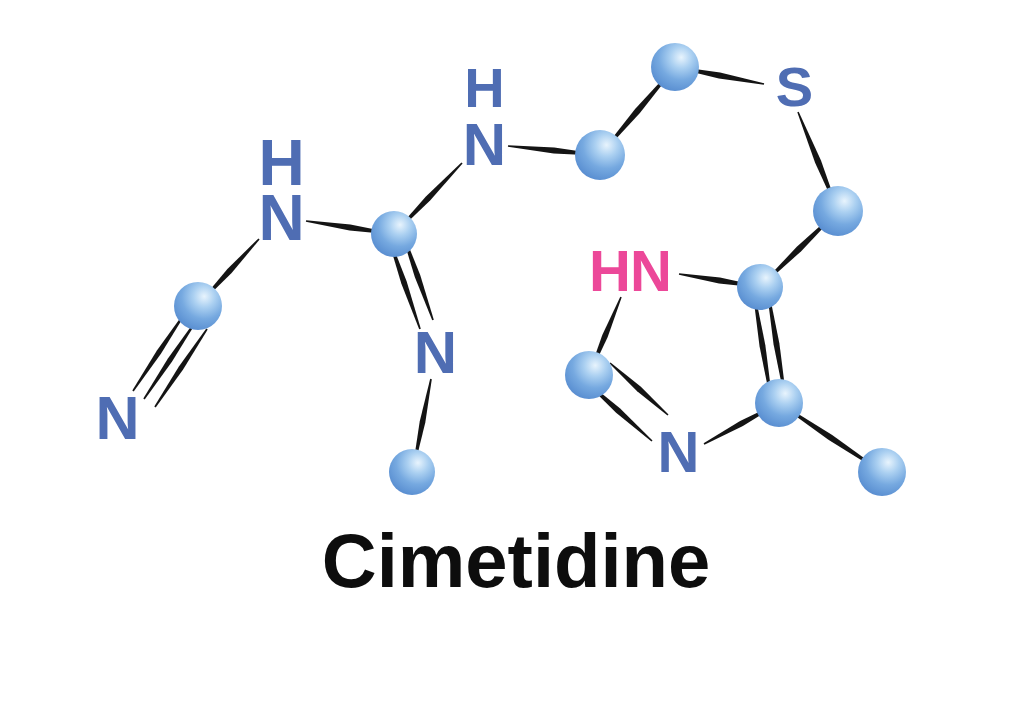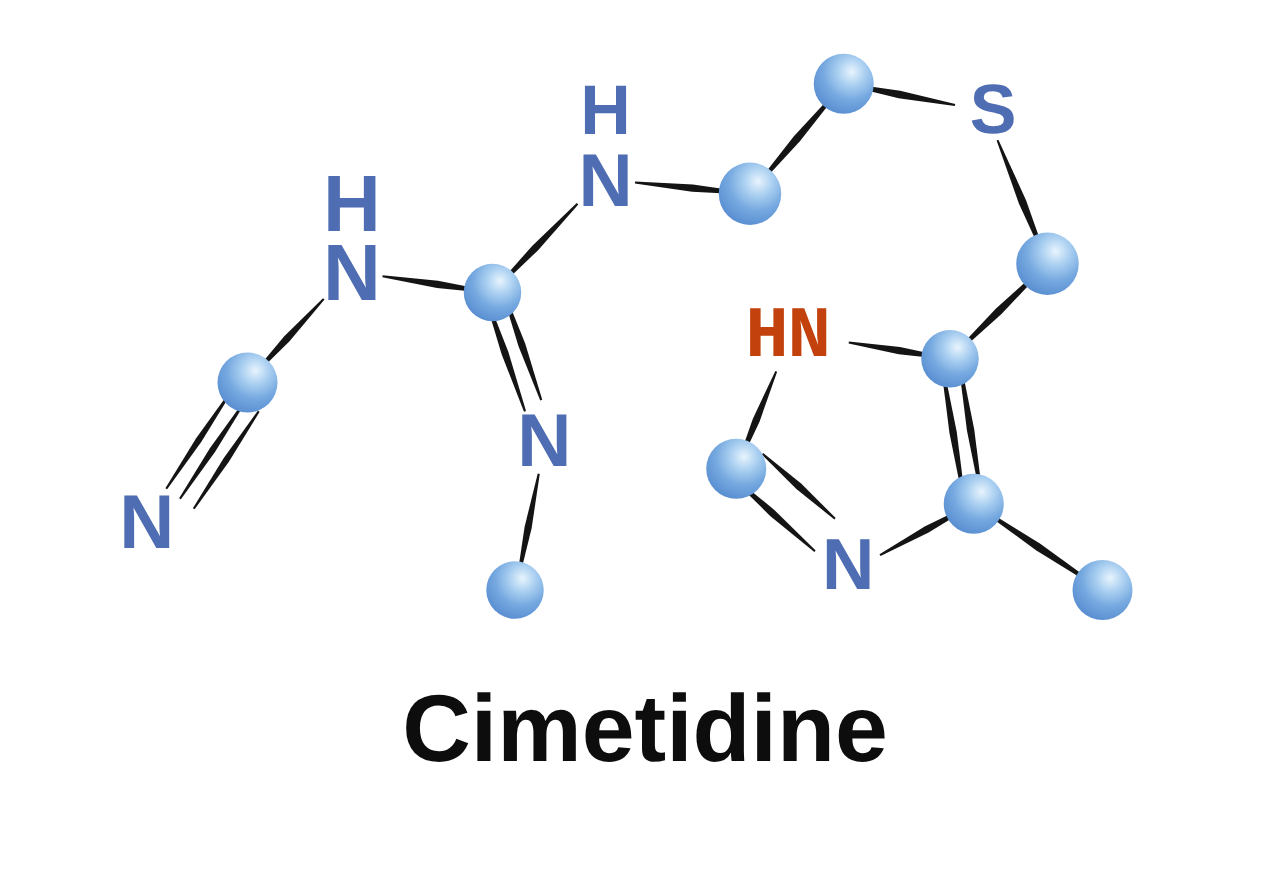--- a/index.html
+++ b/index.html
@@ -78,19 +78,19 @@
       <div class="sphere" style="left: 565px; top: 351px; height: 48px; width: 48px; background: radial-gradient(circle at 63% 30%, rgb(232, 244, 253) 0%, rgb(171, 208, 241) 24%, rgb(118, 169, 224) 50%, rgb(91, 144, 210) 76%, rgb(134, 113, 185) 100%);"></div>
       <div class="sphere" style="left: 755px; top: 379px; height: 48px; width: 48px; background: radial-gradient(circle at 63% 30%, rgb(232, 244, 253) 0%, rgb(171, 208, 241) 24%, rgb(118, 169, 224) 50%, rgb(91, 144, 210) 76%, rgb(134, 113, 185) 100%);"></div>
       <div class="sphere" style="left: 858px; top: 448px; height: 48px; width: 48px; background: radial-gradient(circle at 63% 30%, rgb(232, 244, 253) 0%, rgb(171, 208, 241) 24%, rgb(118, 169, 224) 50%, rgb(91, 144, 210) 76%, rgb(134, 113, 185) 100%);"></div>
     </div>
   <div id="label-layer">
       <div class="atom-label" style="left: 281px; top: 163px; font-size: 64px; color: rgb(79, 109, 179);">H</div>
       <div class="atom-label" style="left: 281px; top: 218px; font-size: 64px; color: rgb(79, 109, 179);">N</div>
       <div class="atom-label" style="left: 484px; top: 88px; font-size: 56px; color: rgb(79, 109, 179);">H</div>
       <div class="atom-label" style="left: 484px; top: 145px; font-size: 60px; color: rgb(79, 109, 179);">N</div>
       <div class="atom-label" style="left: 794px; top: 87px; font-size: 56px; color: rgb(79, 109, 179);">S</div>
-      <div class="atom-label" style="left: 630px; top: 271px; font-size: 58px; color: #c2410c; font-family: Liberation Mono, monospace;">HN</div>
+      <div class="atom-label" style="left: 630px; top: 271px; font-size: 58px; color: #ec4899;">HN</div>
       <div class="atom-label" style="left: 435px; top: 353px; font-size: 60px; color: rgb(79, 109, 179);">N</div>
       <div class="atom-label" style="left: 117px; top: 418px; font-size: 61px; color: rgb(79, 109, 179);">N</div>
       <div class="atom-label" style="left: 678px; top: 452px; font-size: 58px; color: rgb(79, 109, 179);">N</div>
     </div>
-  <div class="molecule-title" style="left: 516px; top: 584px; font-size: 76px; color: rgb(13, 13, 13);">Cimetidine</div>
+  <div class="molecule-title" style="left: 516px; top: 561px; font-size: 76px; color: rgb(13, 13, 13);">Cimetidine</div>
 </div>
 
 </body></html>

